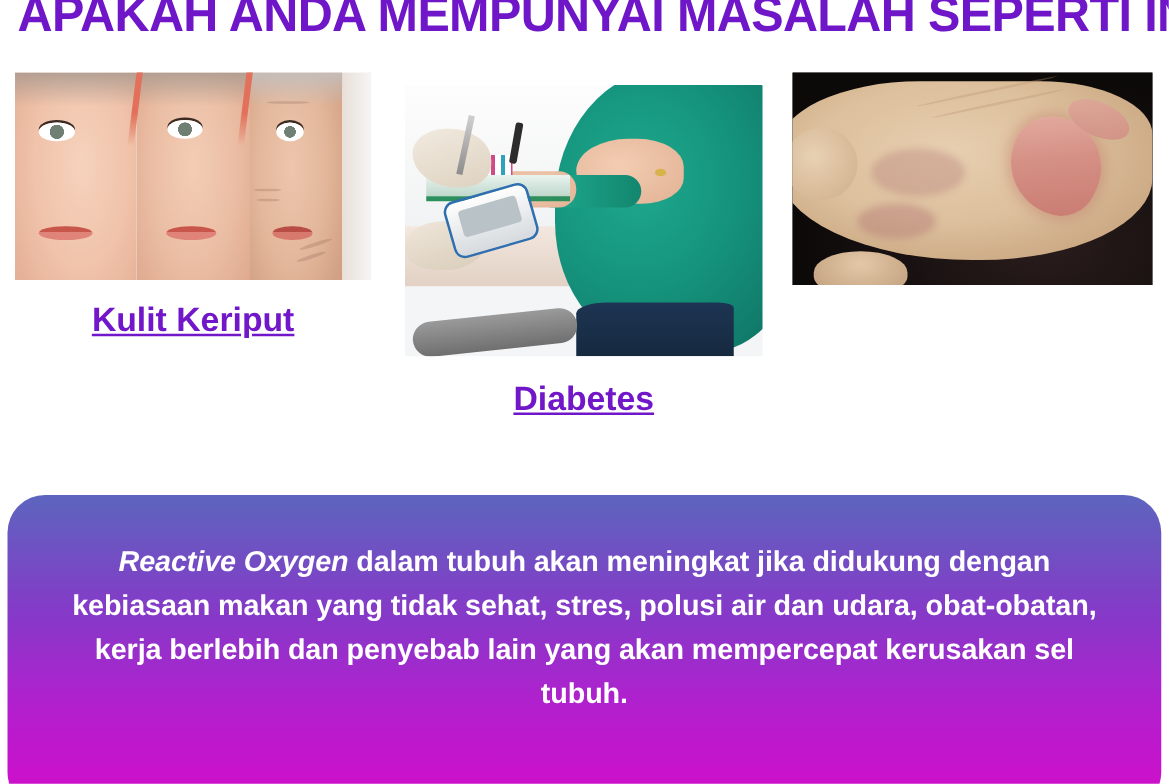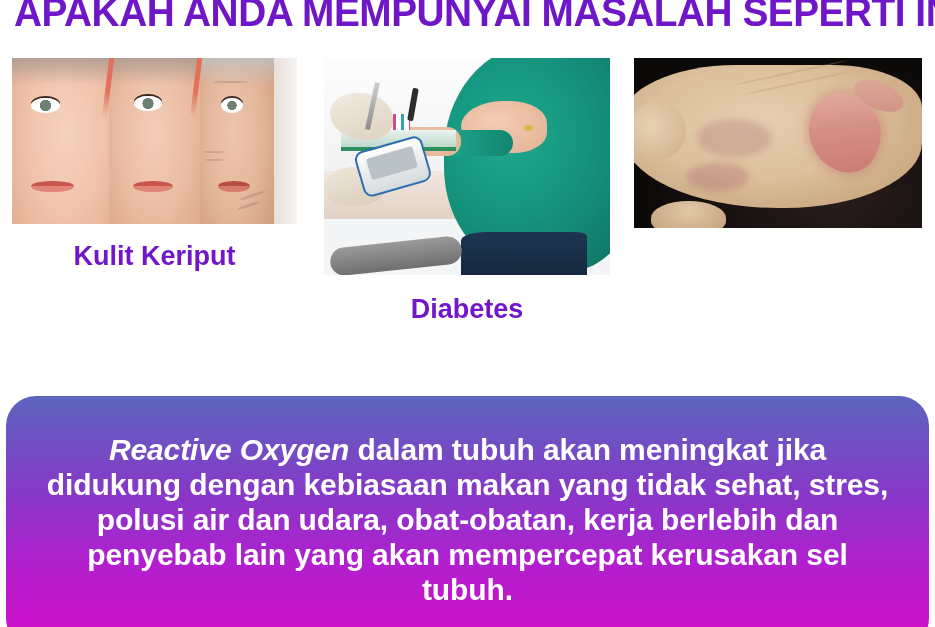--- a/index.html
+++ b/index.html
@@ -43,29 +43,30 @@
     background: #f2f2f2;
   }
   .problem-label {
     color: #7117C9;
     font-family: "Liberation Sans", sans-serif;
     font-weight: bold;
     font-size: 27px;
     line-height: 32px;
     text-align: center;
     white-space: nowrap;
+    text-decoration: underline;
   }
 
   
   #card-wrinkles       { left: 12px;  top: 58px;  width: 285px; }
   #card-wrinkles .problem-photo { width: 285px; height: 166px; }
   #card-wrinkles .problem-label { margin-top: 16px; }
 
   
-  #card-diabetes       { left: 324px; top: 58px;  width: 286px; }
+  #card-diabetes       { left: 324px; top: 68px;  width: 286px; }
   #card-diabetes .problem-photo { width: 286px; height: 217px; }
   #card-diabetes .problem-label { margin-top: 18px; }
 
   
   #card-tumor          { left: 634px; top: 58px;  width: 288px; }
   #card-tumor .problem-photo { width: 288px; height: 170px; }
   #card-tumor .problem-label { margin-top: 20px; }
 
   
   .faces { background: #f6f3f1; }
@@ -220,21 +221,21 @@
     height: 252px;
     border-radius: 30px;
     background: linear-gradient(180deg, #5C65BE 0%, #8639C8 38%, #B120CE 66%, #D40BC9 100%);
     box-sizing: border-box;
     padding: 36px 36px 0 36px;
   }
   #statement-text {
     color: #ffffff;
     font-family: "Liberation Sans Narrow", "Liberation Sans", sans-serif;
     font-weight: bold;
-    font-size: 30px;
+    font-size: 23px;
     line-height: 35px;
     text-align: center;
     letter-spacing: -0.1px;
   }
   #statement-emphasis {
     font-style: italic;
     font-weight: bold;
   }
 </style>
 </head>

